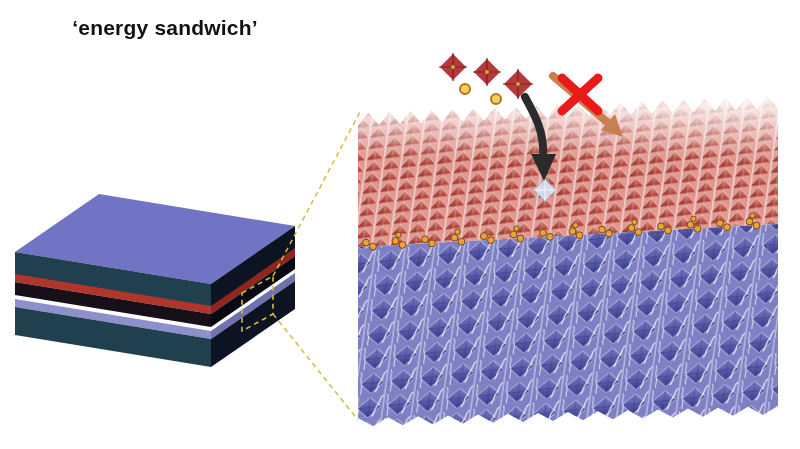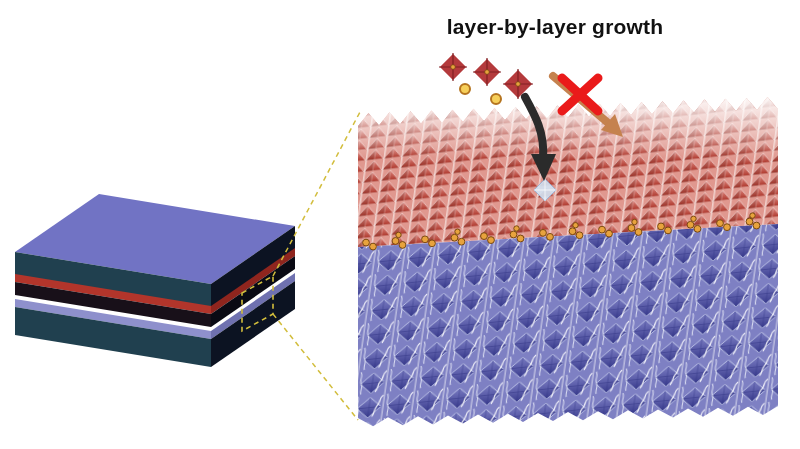--- a/index.html
+++ b/index.html
@@ -9,21 +9,21 @@
              letter-spacing:0.2px;white-space:nowrap;}
   .left-title{left:20px;top:16px;width:290px;}
   .right-title{left:415px;top:15px;width:280px;}
   svg{position:absolute;left:0;top:0;}
 </style>
 </head>
 <body>
 
 <div class="canvas">
 
-  <div class="fig-title right-title">layer-by-layer growth</div>
+  <div class="fig-title left-title">‘energy sandwich’</div>
 
   <svg width="800" height="449" viewBox="0 0 800 449">
     <defs>
       <linearGradient id="gradR" x1="0" y1="0" x2="0" y2="1">
         <stop offset="0" stop-color="#dd8a82"></stop>
         <stop offset="1" stop-color="#ad362b"></stop>
       </linearGradient>
       <linearGradient id="gradB" x1="0" y1="0" x2="0" y2="1">
         <stop offset="0" stop-color="#7a7cc2"></stop>
         <stop offset="1" stop-color="#383a8c"></stop>

